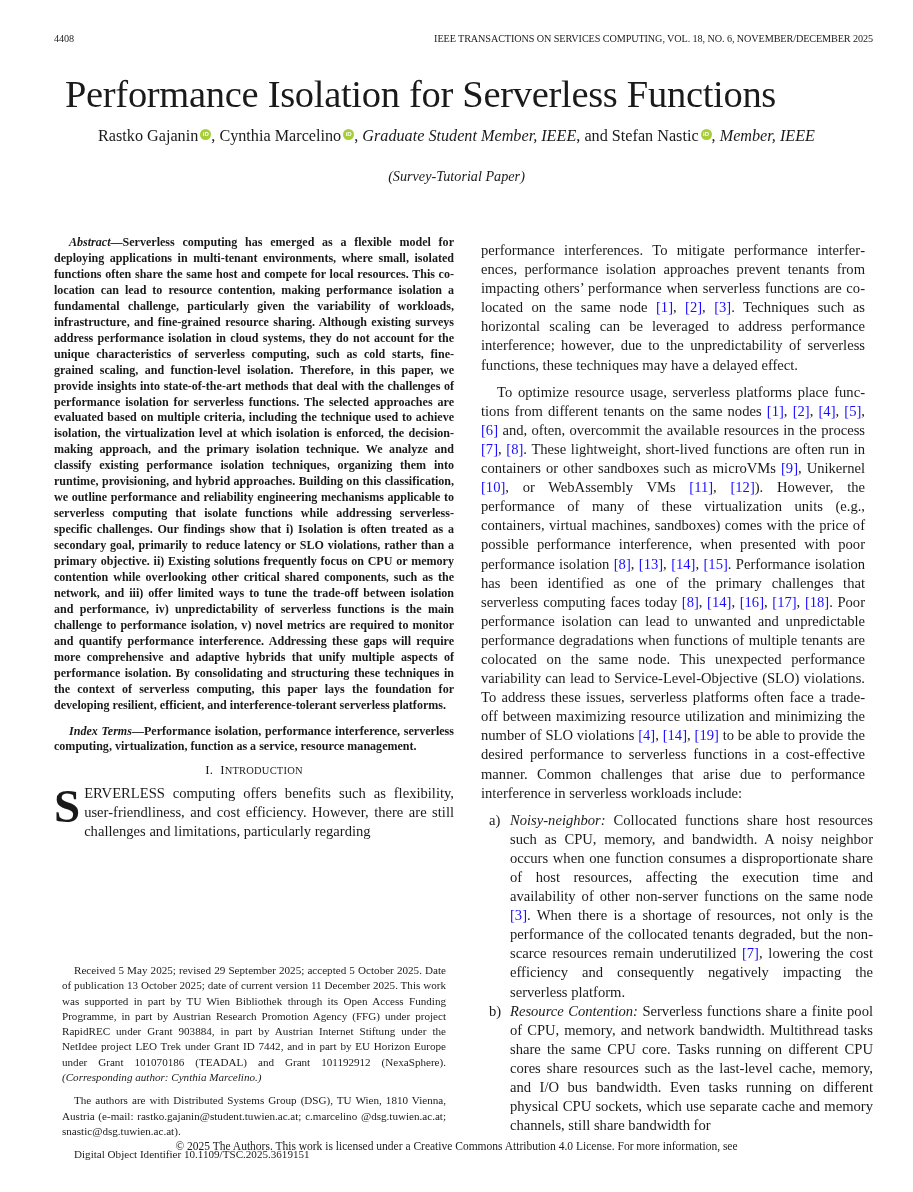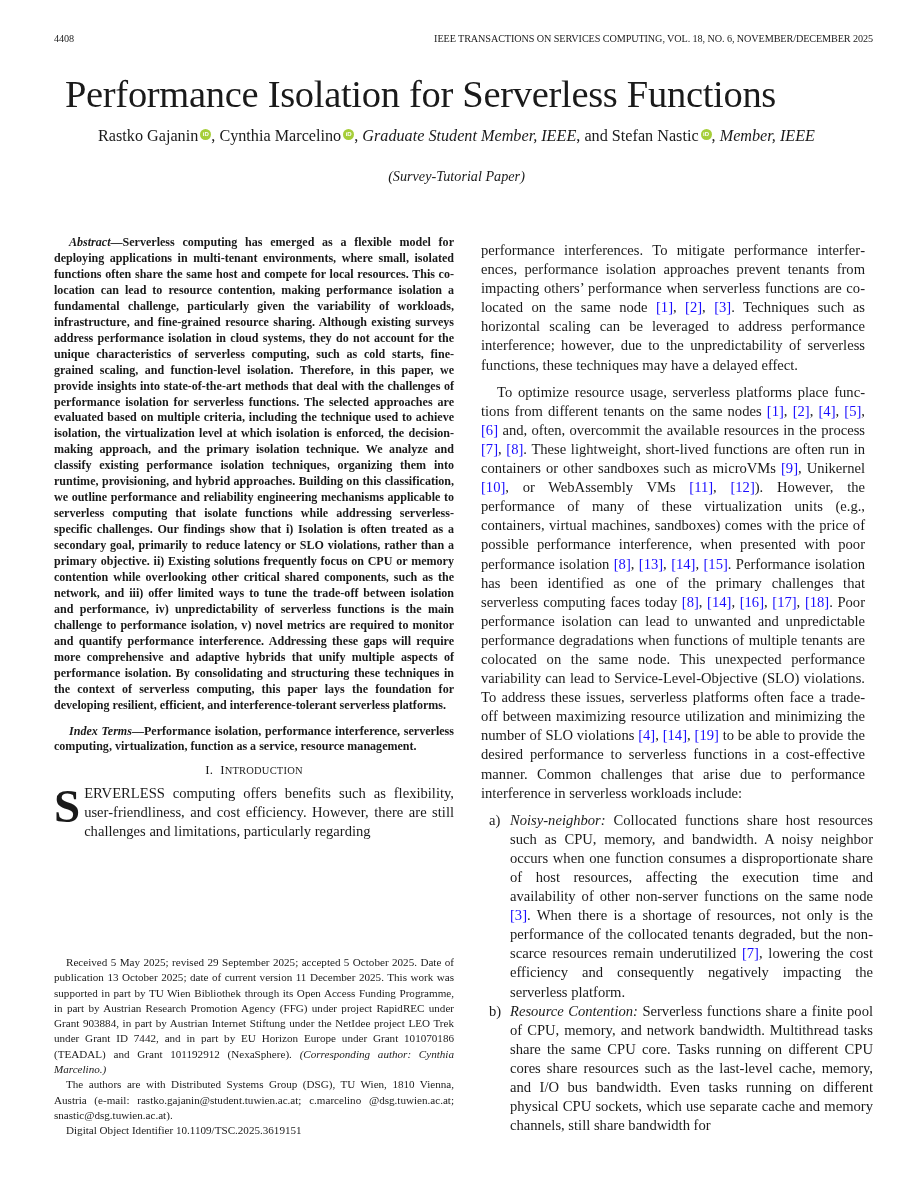--- a/index.html
+++ b/index.html
@@ -54,21 +54,21 @@
     font-size: 14.6px; line-height: 19.1px; margin: 0;
   }
   .dropcap {
     float: left; font-size: 47px; line-height: 38px; font-weight: bold;
     margin: 3px 4px 0 0; height: 38px;
   }
   .footnote {
     position: absolute; left: 54px; width: 400px; top: 955px;
     font-size: 11.1px; line-height: 15.3px; text-align: justify;
   }
-  .footnote p { margin: 0; text-indent: 12px; }
+  .footnote p { margin: 8px; text-indent: 12px; }
   .footnote i { font-style: italic; }
   .body-p {
     font-size: 14.6px; line-height: 19.1px; margin: 8px; text-indent: 0;
   }
   .body-p.indent { text-indent: 16px; }
   .cite { color: #1a0dff; }
   .list { margin: 0; padding: 0; list-style: none; }
   .list li {
     font-size: 14.6px; line-height: 19.1px; position: relative;
     padding-left: 37px; text-align: justify;
@@ -112,13 +112,14 @@
 <div class="col col-right">
   <p class="body-p">performance interferences. To mitigate performance interfer­ences, performance isolation approaches prevent tenants from impacting others’ performance when serverless functions are co-located on the same node <span class="cite" style="color: rgb(26, 13, 255);">[1]</span>, <span class="cite" style="color: rgb(26, 13, 255);">[2]</span>, <span class="cite" style="color: rgb(26, 13, 255);">[3]</span>. Techniques such as horizontal scaling can be leveraged to address performance interference; however, due to the unpredictability of serverless functions, these techniques may have a delayed effect.</p>
   <p class="body-p indent">To optimize resource usage, serverless platforms place func­tions from different tenants on the same nodes <span class="cite" style="color: rgb(26, 13, 255);">[1]</span>, <span class="cite" style="color: rgb(26, 13, 255);">[2]</span>, <span class="cite" style="color: rgb(26, 13, 255);">[4]</span>, <span class="cite" style="color: rgb(26, 13, 255);">[5]</span>, <span class="cite" style="color: rgb(26, 13, 255);">[6]</span> and, often, overcommit the available resources in the process <span class="cite" style="color: rgb(26, 13, 255);">[7]</span>, <span class="cite" style="color: rgb(26, 13, 255);">[8]</span>. These lightweight, short-lived functions are often run in containers or other sandboxes such as microVMs <span class="cite" style="color: rgb(26, 13, 255);">[9]</span>, Unikernel <span class="cite" style="color: rgb(26, 13, 255);">[10]</span>, or WebAssembly VMs <span class="cite" style="color: rgb(26, 13, 255);">[11]</span>, <span class="cite" style="color: rgb(26, 13, 255);">[12]</span>). However, the performance of many of these virtualization units (e.g., containers, virtual machines, sandboxes) comes with the price of possible performance interference, when presented with poor performance isolation <span class="cite" style="color: rgb(26, 13, 255);">[8]</span>, <span class="cite" style="color: rgb(26, 13, 255);">[13]</span>, <span class="cite" style="color: rgb(26, 13, 255);">[14]</span>, <span class="cite" style="color: rgb(26, 13, 255);">[15]</span>. Performance isola­tion has been identified as one of the primary challenges that serverless computing faces today <span class="cite" style="color: rgb(26, 13, 255);">[8]</span>, <span class="cite" style="color: rgb(26, 13, 255);">[14]</span>, <span class="cite" style="color: rgb(26, 13, 255);">[16]</span>, <span class="cite" style="color: rgb(26, 13, 255);">[17]</span>, <span class="cite" style="color: rgb(26, 13, 255);">[18]</span>. Poor performance isolation can lead to unwanted and unpredictable performance degradations when functions of multiple tenants are colocated on the same node. This unexpected performance variability can lead to Service-Level-Objective (SLO) viola­tions. To address these issues, serverless platforms often face a trade-off between maximizing resource utilization and mini­mizing the number of SLO violations <span class="cite" style="color: rgb(26, 13, 255);">[4]</span>, <span class="cite" style="color: rgb(26, 13, 255);">[14]</span>, <span class="cite" style="color: rgb(26, 13, 255);">[19]</span> to be able to provide the desired performance to serverless functions in a cost-effective manner. Common challenges that arise due to performance interference in serverless workloads include:</p>
   <ul class="list">
     <li><span class="marker">a)</span><i>Noisy-neighbor:</i><span> Collocated functions share host re­sources such as CPU, memory, and bandwidth. A noisy neighbor occurs when one function consumes a dispro­portionate share of host resources, affecting the execution time and availability of other non-server functions on the same node <span class="cite" style="color: rgb(26, 13, 255);">[3]</span>. When there is a shortage of resources, not only is the performance of the collocated tenants degraded, but the non-scarce resources remain underutilized <span class="cite" style="color: rgb(26, 13, 255);">[7]</span>, lowering the cost efficiency and consequently negatively impacting the serverless platform.</span></li>
     <li><span class="marker">b)</span><i>Resource Contention:</i><span> Serverless functions share a finite pool of CPU, memory, and network bandwidth. Multi­thread tasks share the same CPU core. Tasks running on different CPU cores share resources such as the last-level cache, memory, and I/O bus bandwidth. Even tasks run­ning on different physical CPU sockets, which use sepa­rate cache and memory channels, still share bandwidth for</span></li>
   </ul>
 </div>
 
 <div class="license">
+  <div>© 2025 The Authors. This work is licensed under a Creative Commons Attribution 4.0 License. For more information, see</div>
 </div>
 
 </body></html>

